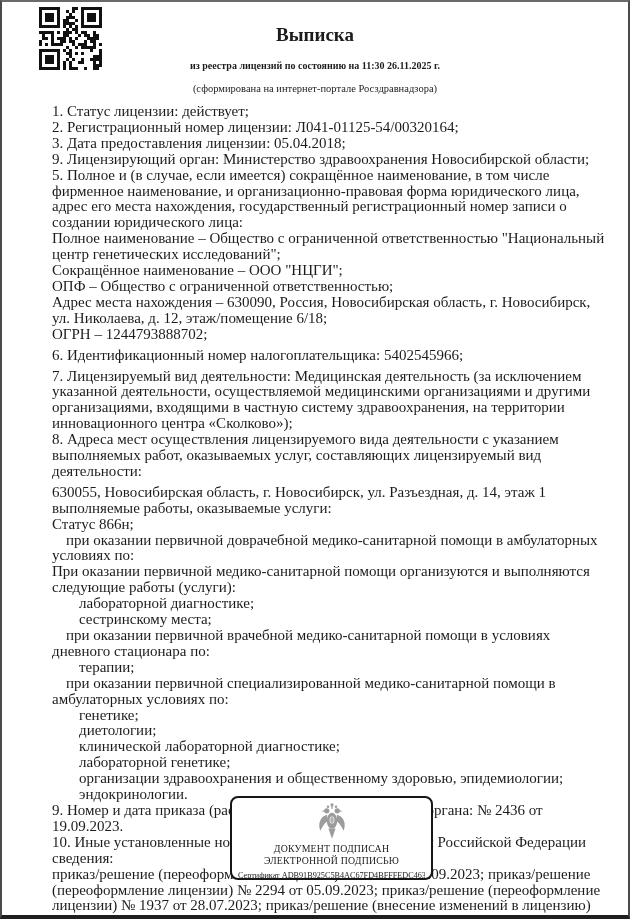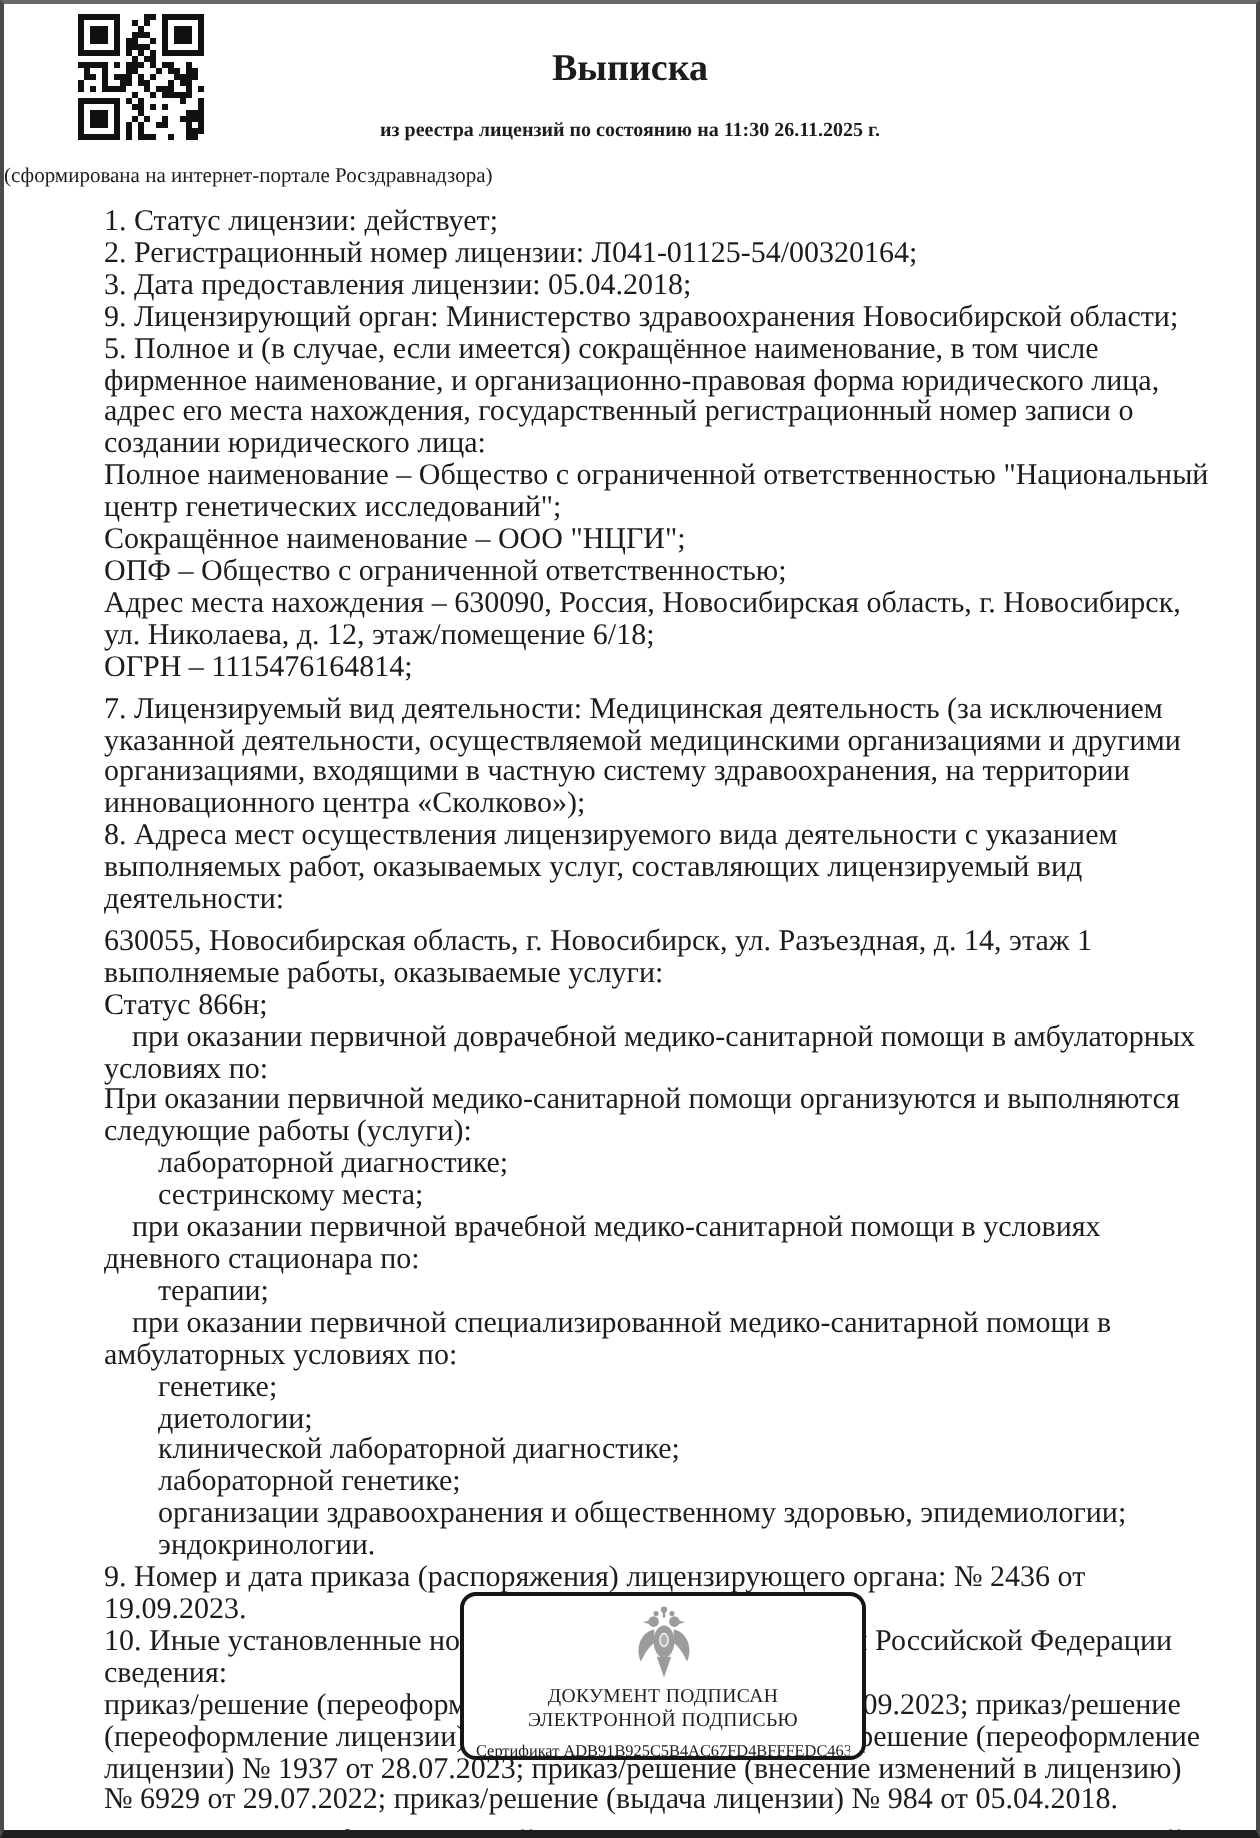--- a/index.html
+++ b/index.html
@@ -7,21 +7,21 @@
     position:relative;width:630px;height:919px;box-sizing:border-box;
     background:#fff;overflow:hidden;
     border:2px solid #4a4a4a;border-top-color:#6a6a6a;border-bottom:4px solid #1f1f1f;
     font-family:"Liberation Serif","DejaVu Serif",serif;color:#1c1c1c;
   }
   .qr{position:absolute;left:37px;top:5px;width:63px;height:63px;}
   .qr svg{width:63px;height:63px;shape-rendering:crispEdges;}
   .header{padding-top:11px;text-align:center;}
   .title1{font-size:19px;font-weight:bold;line-height:19px;margin:12px;}
   .title2{font-size:10px;font-weight:bold;line-height:20px;margin:0;}
-  .formed{text-align:left;font-size:10.5px;line-height:12px;margin-top:7px;}
+  .formed{text-align:center;font-size:10.5px;line-height:12px;margin-top:7px;}
   .docbody{padding:4px 20px 0 50px;font-size:15px;line-height:15.9px;}
   .para{margin:0;text-align:left;}
   .para.gap{margin-top:5px;}
   .para.ind1{text-indent:14px;}
   .para.ind2{text-indent:27px;}
   .stamp{
     position:absolute;left:228px;top:794px;width:203px;height:84px;box-sizing:border-box;
     background:#fff;border:2px solid #161616;border-radius:8px;
     padding:3px 6px 2px 6px;overflow:hidden;
   }
@@ -271,21 +271,22 @@
   <div class="docbody" id="docbody">
       <p class="para gap">1. Статус лицензии: действует;</p>
       <p class="para">2. Регистрационный номер лицензии: Л041-01125-54/00320164;</p>
       <p class="para">3. Дата предоставления лицензии: 05.04.2018;</p>
       <p class="para">9. Лицензирующий орган: Министерство здравоохранения Новосибирской области;</p>
       <p class="para">5. Полное и (в случае, если имеется) сокращённое наименование, в том числе фирменное наименование, и организационно-правовая форма юридического лица, адрес его места нахождения, государственный регистрационный номер записи о создании юридического лица:</p>
       <p class="para">Полное наименование – Общество с ограниченной ответственностью "Национальный центр генетических исследований";</p>
       <p class="para">Сокращённое наименование – ООО "НЦГИ";</p>
       <p class="para">ОПФ – Общество с ограниченной ответственностью;</p>
       <p class="para">Адрес места нахождения – 630090, Россия, Новосибирская область, г. Новосибирск, ул. Николаева, д. 12, этаж/помещение 6/18;</p>
-      <p class="para">ОГРН – 1115476164814;</p>
+      <p class="para">ОГРН – 1244793888702;</p>
+      <p class="para gap">6. Идентификационный номер налогоплательщика: 5402545966;</p>
       <p class="para gap">7. Лицензируемый вид деятельности: Медицинская деятельность (за исключением указанной деятельности, осуществляемой медицинскими организациями и другими организациями, входящими в частную систему здравоохранения, на территории инновационного центра «Сколково»);</p>
       <p class="para">8. Адреса мест осуществления лицензируемого вида деятельности с указанием выполняемых работ, оказываемых услуг, составляющих лицензируемый вид деятельности:</p>
       <p class="para gap">630055, Новосибирская область, г. Новосибирск, ул. Разъездная, д. 14, этаж 1</p>
       <p class="para">выполняемые работы, оказываемые услуги:</p>
       <p class="para">Статус 866н;</p>
       <p class="para ind1">при оказании первичной доврачебной медико-санитарной помощи в амбулаторных условиях по:</p>
       <p class="para">При оказании первичной медико-санитарной помощи организуются и выполняются следующие работы (услуги):</p>
       <p class="para ind2">лабораторной диагностике;</p>
       <p class="para ind2">сестринскому места;</p>
       <p class="para ind1">при оказании первичной врачебной медико-санитарной помощи в условиях дневного стационара по:</p>

